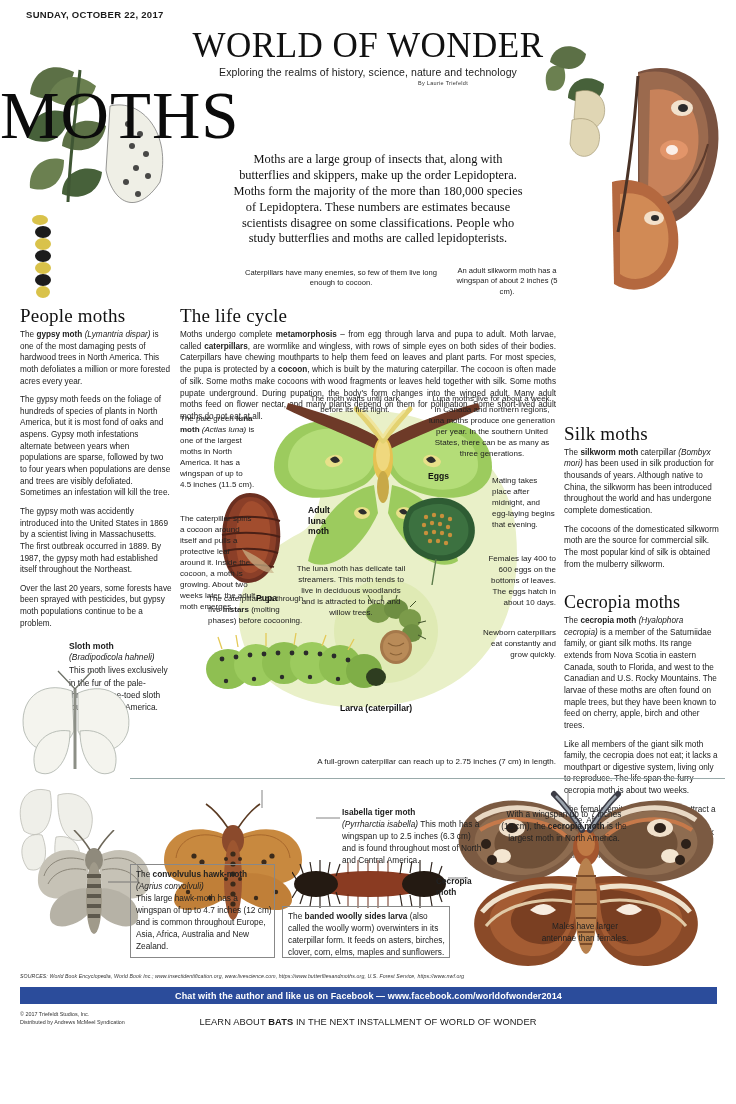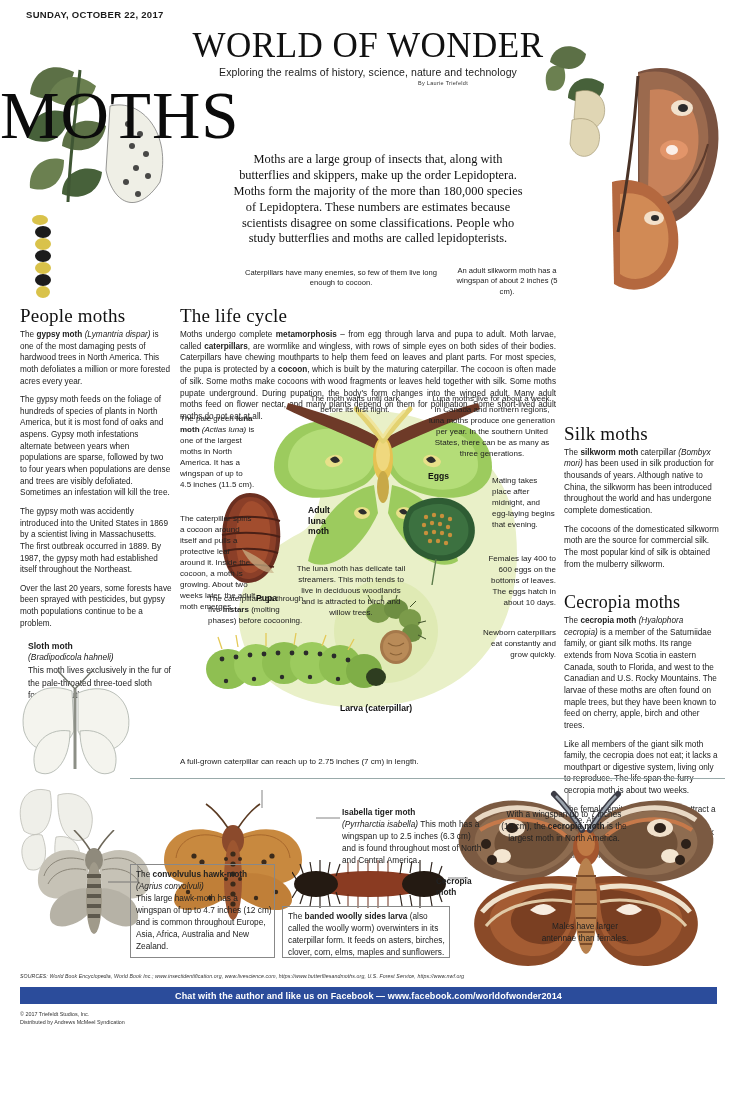--- a/index.html
+++ b/index.html
@@ -71,42 +71,42 @@
     letter-spacing: .2px;
   }
   h2.sec.small { font-size: 18px; }
   .body p {
     font-size: 8.2px; line-height: 1.42; margin-bottom: 7px; color: #222;
     text-align: left;
   }
   .body p b { font-weight: 700; }
   .body p i { font-style: italic; }
 
-  .sub { margin-top: 12px; padding-left: 8px; }
+  .sub { margin-top: 12px; padding-left: 8px; margin-left: 41px; }
   .sub h3 { font-size: 8.6px; font-weight: 700; margin-bottom: 1px; }
   .sub .sci { font-size: 8.4px; font-style: italic; margin-bottom: 2px; }
   .sub p { font-size: 8.4px; line-height: 1.45; }
 
   
   .lifecycle { position: relative; }
   .lc-intro { margin-top: 2px; }
   .lc-intro p {
     font-size: 8.2px; line-height: 1.43; color: #222; text-align: justify;
   }
   .lc-stage {
     position: absolute; width: 376px; height: 360px; top: 88px; left: 0;
     background: transparent;
   }
   .lcnote { position: absolute; font-size: 8px; line-height: 1.38; color: #222; }
   .lcnote.ctr { text-align: center; }
   .lcnote.rt { text-align: right; }
   .lclabel { position:absolute; font-size: 8.6px; font-weight: 700; color:#111;padding-left:20px; }
   .capwide {
     position: absolute; left: 0; top: 452px; width: 376px;
-    text-align: left; font-size: 8px; color: #222;
+    text-align: right; font-size: 8px; color: #222;
   }
 
   
   .bottom { position: absolute; top: 778px; left: 0; width: 736px; height: 185px; }
   .hr-thin { position:absolute; background:#9aa; height:1px; }
   .bbox { position: absolute; border: 1px solid #888; }
   .btext { position: absolute; font-size: 8.3px; line-height: 1.45; color:#222; }
   .btext b { font-weight: 700; }
   .btext i { font-style: italic; }
   .btext.ctr { text-align: center; }
@@ -604,14 +604,17 @@
 
   <div class="fbbar">
     <span>Chat with the author and like us on Facebook — www.facebook.com/worldofwonder2014</span>
   </div>
 
   <div class="copyright">
     <div>© 2017 Triefeldt Studios, Inc.</div>
     <div>Distributed by Andrews McMeel Syndication</div>
   </div>
 
+  <div class="nextup">
+    <span>LEARN ABOUT </span><b>BATS</b><span> IN THE NEXT INSTALLMENT OF WORLD OF WONDER</span>
+  </div>
 
 </div>
 
 </body></html>

